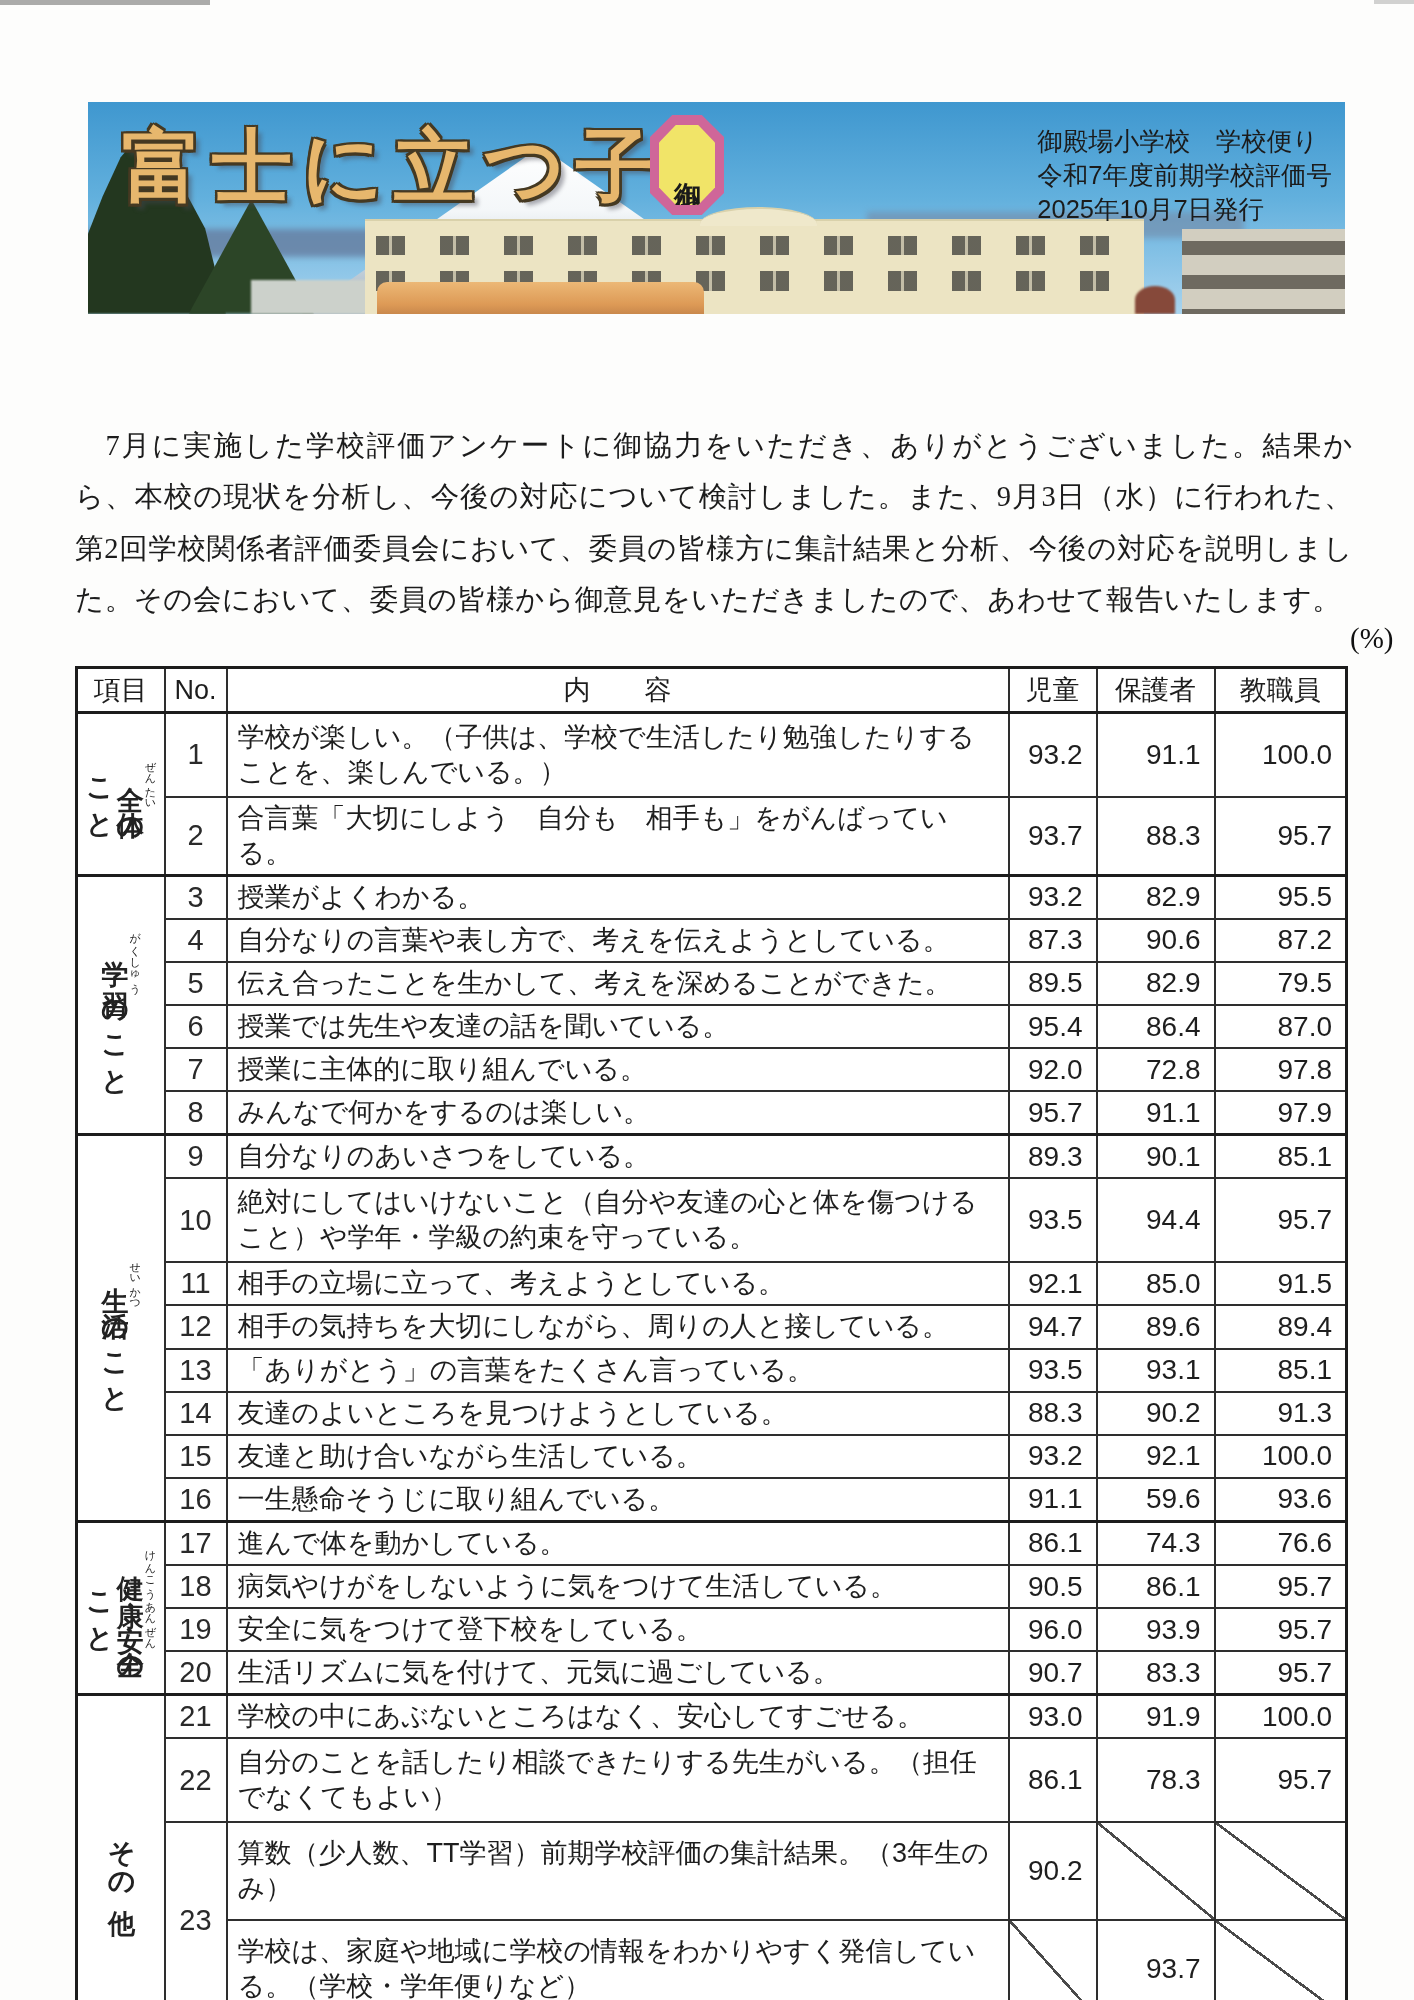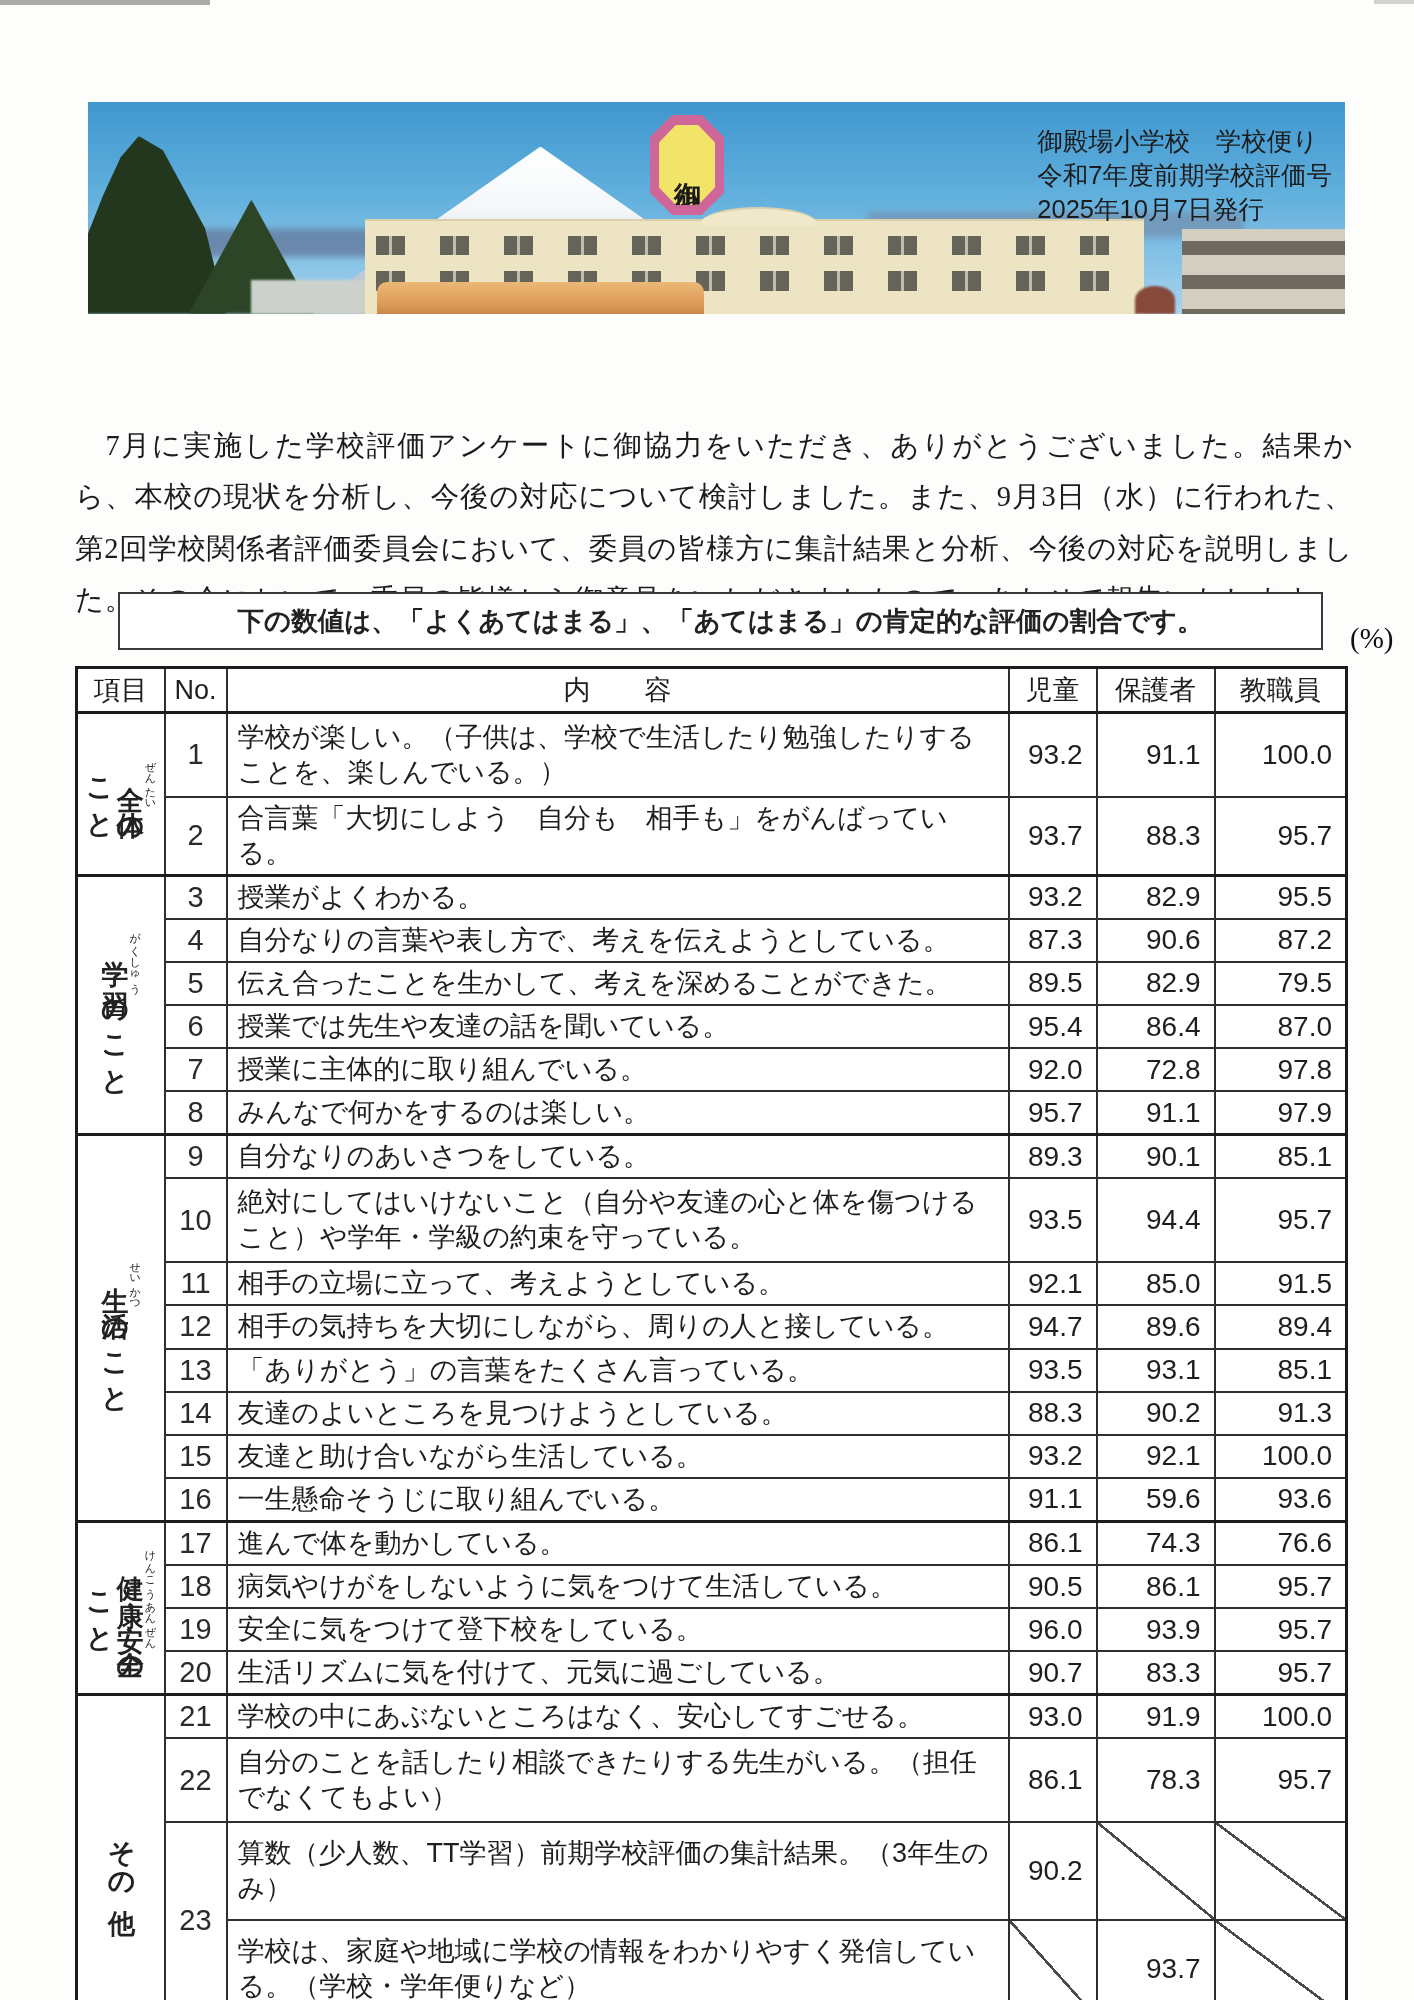--- a/index.html
+++ b/index.html
@@ -95,38 +95,36 @@
     <div class="tree2"></div>
     <div class="lowbuild"></div>
     <div class="mainbuild">
       <div class="pediment"></div>
       <div class="winrow r1"></div>
       <div class="winrow r2"></div>
     </div>
     <div class="gym"></div>
     <div class="bush"></div>
     <div class="rightbuild"></div>
+    <div class="banner-title">富士に立つ子</div>
     <div class="badge">
       <div class="badge-inner">
         <span class="badge-text">御小</span>
       </div>
     </div>
     <div class="masthead">
       <div>御殿場小学校　学校便り</div>
       <div>令和7年度前期学校評価号</div>
       <div>2025年10月7日発行</div>
     </div>
   </div>
 
 
   <p class="intro">　7月に実施した学校評価アンケートに御協力をいただき、ありがとうございました。結果から、本校の現状を分析し、今後の対応について検討しました。また、9月3日（水）に行われた、第2回学校関係者評価委員会において、委員の皆様方に集計結果と分析、今後の対応を説明しました。その会において、委員の皆様から御意見をいただきましたので、あわせて報告いたします。</p>
 
-  <div class="note-box">
-    <span>下の数値は、「よくあてはまる」、「あてはまる」の肯定的な評価の割合です。</span>
-  </div>
   <div class="percent">(%)</div>
 
   <table class="results">
     <colgroup>
       <col style="width:88px">
         <col style="width:62px">
         <col style="width:782px">
       <col style="width:88px">
         <col style="width:118px">
         <col style="width:132px">

